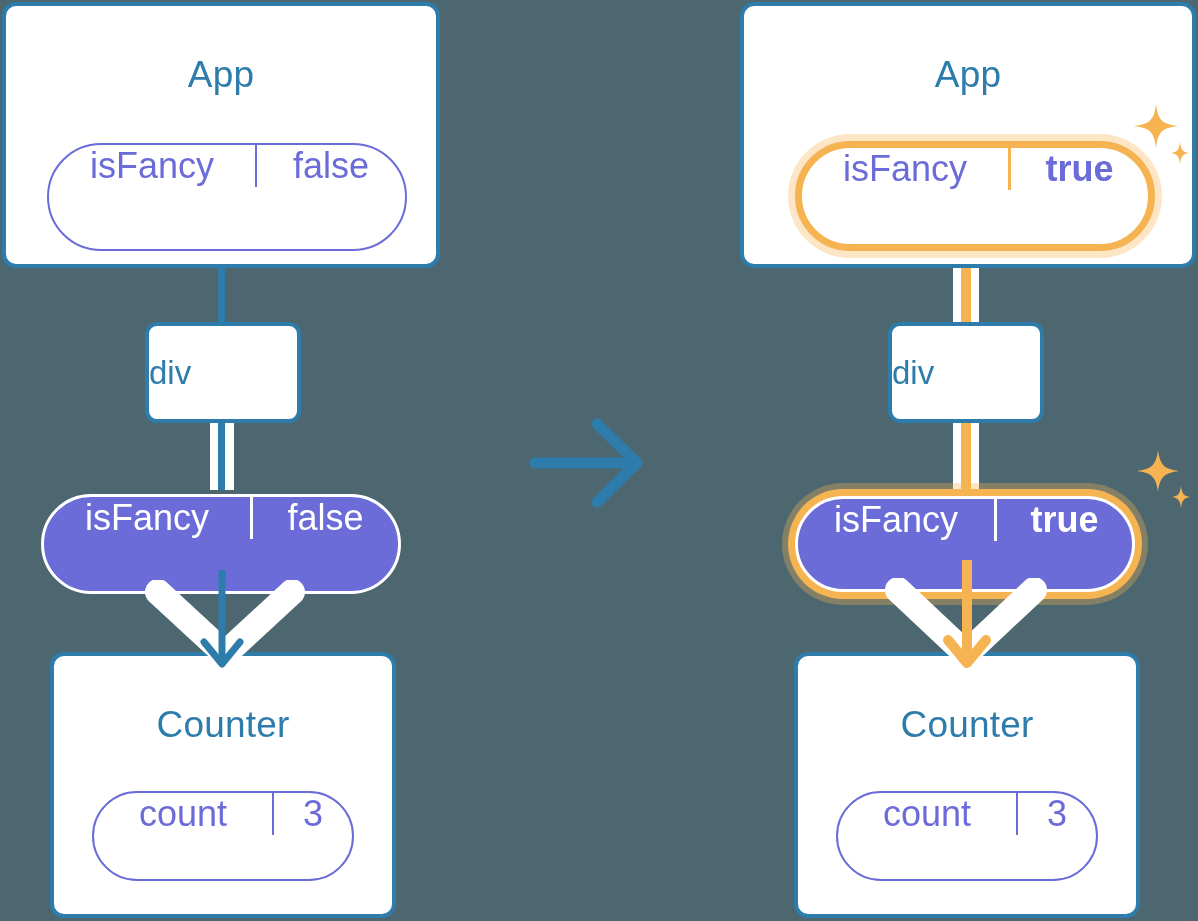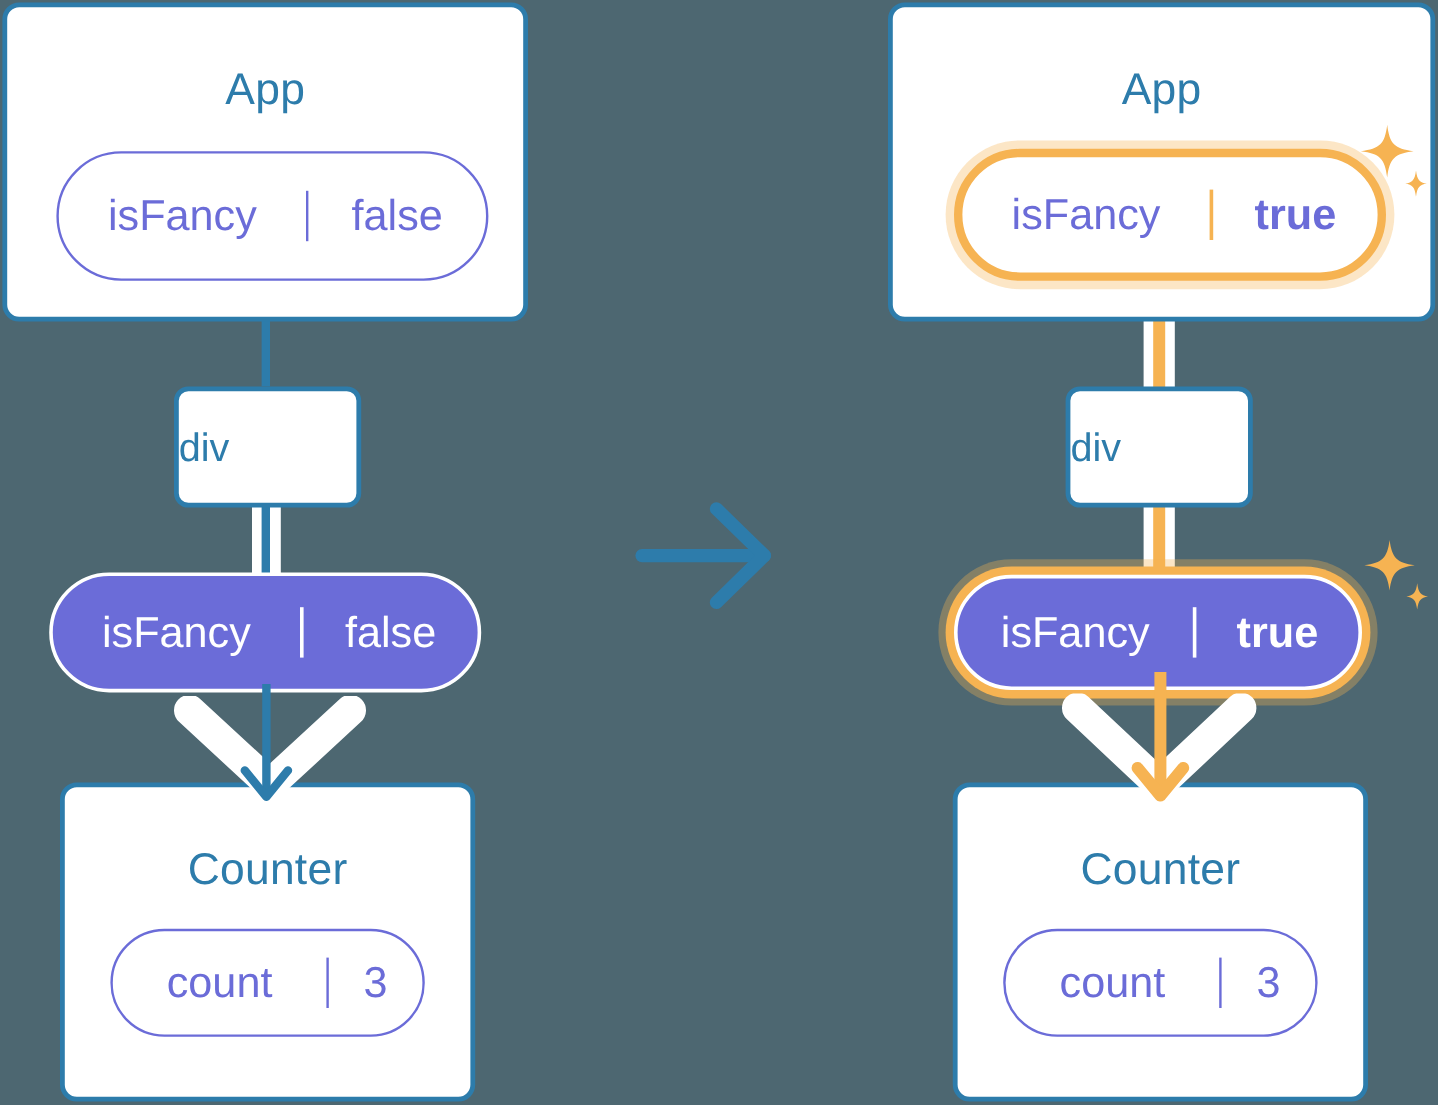--- a/index.html
+++ b/index.html
@@ -45,22 +45,23 @@
     width:8px;top:-4px;bottom:-4px;
     left:50%;margin-left:-4px;
     z-index:1;
   }
 
   
   .pill{
     position:absolute;
     box-sizing:border-box;
     border-radius:999px;
-    display:flex;align-items:center;
+    display:flex;align-items:flex-start;
     z-index:7;
+    margin-top:17px;
   }
   .pill .cell{
     display:flex;align-items:center;justify-content:center;
     box-sizing:border-box;
   }
   .pill .cell.k{flex:0 0 auto;}
   .pill .cell.v{flex:1 1 auto;}
 
   
   .pill.outline{

